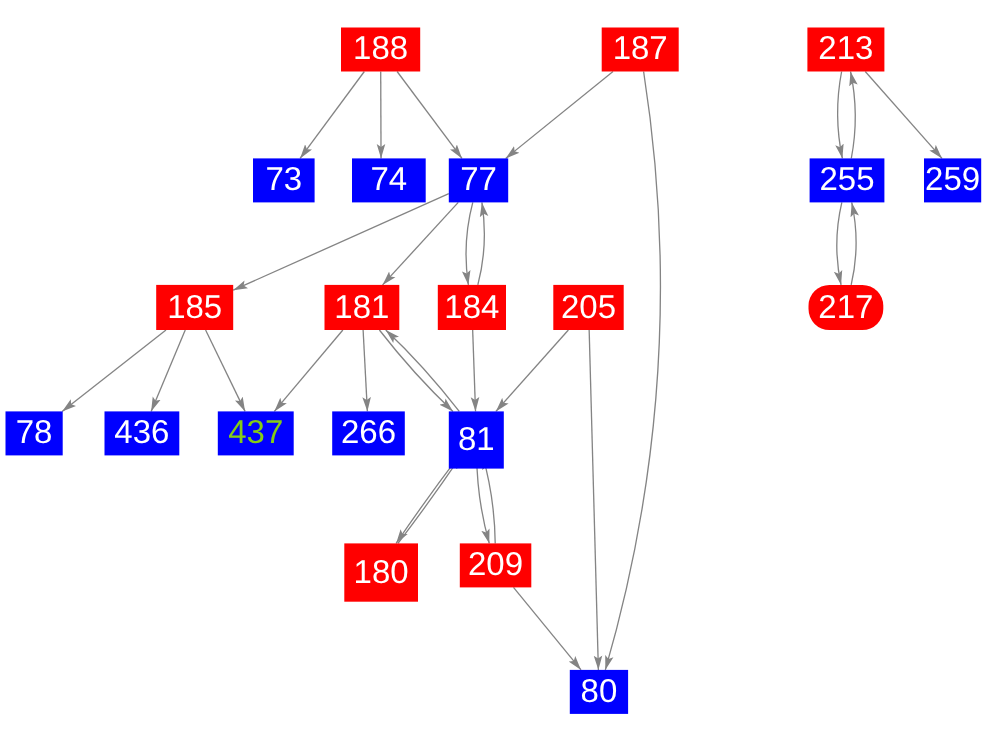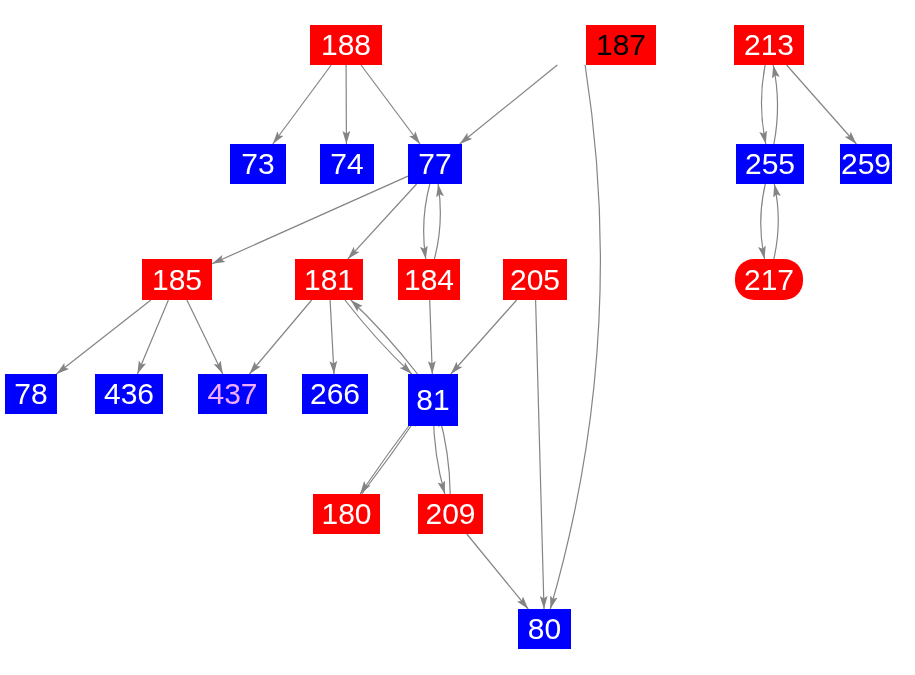--- a/index.html
+++ b/index.html
@@ -77,34 +77,34 @@
         <path d="M535.6,300.0 Q539.8,454.3 544.0,609.0" class="edge" stroke="#848484" marker-end="url(#arrow)"></path>
         <path d="M417.7,414.0 Q388.1,452.8 360.1,494.0" class="edge" stroke="#848484" marker-end="url(#arrow)"></path>
         <path d="M361.8,494.0 Q391.4,455.2 419.4,414.0" class="edge" stroke="#848484" marker-end="url(#arrow)"></path>
         <path d="M433.3,414.0 Q433.8,455.2 444.8,494.0" class="edge" stroke="#848484" marker-end="url(#arrow)"></path>
         <path d="M450.2,494.0 Q449.7,452.8 438.7,414.0" class="edge" stroke="#848484" marker-end="url(#arrow)"></path>
         <path d="M466.8,534.0 Q497.5,571.5 528.2,609.0" class="edge" stroke="#848484" marker-end="url(#arrow)"></path>
       </g>
   </svg>
   <div id="node-layer">
       <div class="node red" style="left: 310px; top: 25px; width: 72px; height: 40px; background: rgb(255, 0, 0); color: rgb(255, 255, 255);">188</div>
-      <div class="node red" style="left: 547px; top: 25px; width: 70px; height: 40px; background: rgb(255, 0, 0); color: #000000; margin-left: 39px;">187</div>
+      <div class="node red" style="left: 547px; top: 25px; width: 70px; height: 40px; background: rgb(255, 0, 0); color: #ffffff;">187</div>
       <div class="node red" style="left: 734px; top: 25px; width: 70px; height: 40px; background: rgb(255, 0, 0); color: rgb(255, 255, 255);">213</div>
       <div class="node blue" style="left: 230px; top: 144px; width: 56px; height: 40px; background: rgb(0, 0, 255); color: rgb(255, 255, 255);">73</div>
-      <div class="node blue" style="left: 320px; top: 144px; width: 54px; height: 40px; background: rgb(0, 0, 255); color: rgb(255, 255, 255); text-align: center;">74</div>
+      <div class="node blue" style="left: 320px; top: 144px; width: 67px; height: 40px; background: rgb(0, 0, 255); color: rgb(255, 255, 255); text-align: center;">74</div>
       <div class="node blue" style="left: 408px; top: 144px; width: 54px; height: 40px; background: rgb(0, 0, 255); color: rgb(255, 255, 255);">77</div>
       <div class="node blue" style="left: 736px; top: 144px; width: 68px; height: 40px; background: rgb(0, 0, 255); color: rgb(255, 255, 255);">255</div>
       <div class="node blue" style="left: 840px; top: 144px; width: 52px; height: 40px; background: rgb(0, 0, 255); color: rgb(255, 255, 255);">259</div>
       <div class="node red" style="left: 142px; top: 259px; width: 70px; height: 41px; background: rgb(255, 0, 0); color: rgb(255, 255, 255);">185</div>
       <div class="node red" style="left: 295px; top: 259px; width: 68px; height: 41px; background: rgb(255, 0, 0); color: rgb(255, 255, 255); text-align: right;">181</div>
       <div class="node red" style="left: 398px; top: 259px; width: 62px; height: 41px; background: rgb(255, 0, 0); color: rgb(255, 255, 255);">184</div>
       <div class="node red" style="left: 503px; top: 259px; width: 64px; height: 41px; background: rgb(255, 0, 0); color: rgb(255, 255, 255);">205</div>
       <div class="node red" style="left: 735px; top: 259px; width: 68px; height: 41px; background: rgb(255, 0, 0); color: rgb(255, 255, 255); border-radius: 19px;">217</div>
       <div class="node blue" style="left: 5px; top: 374px; width: 52px; height: 40px; background: rgb(0, 0, 255); color: rgb(255, 255, 255);">78</div>
       <div class="node blue" style="left: 95px; top: 374px; width: 68px; height: 40px; background: rgb(0, 0, 255); color: rgb(255, 255, 255);">436</div>
-      <div class="node blue" style="left: 198px; top: 374px; width: 69px; height: 40px; background: rgb(0, 0, 255); color: #f0abfc;">437</div>
+      <div class="node blue" style="left: 198px; top: 374px; width: 69px; height: 40px; background: rgb(0, 0, 255); color: #84cc16;">437</div>
       <div class="node blue" style="left: 302px; top: 374px; width: 66px; height: 40px; background: rgb(0, 0, 255); color: rgb(255, 255, 255);">266</div>
       <div class="node blue" style="left: 408px; top: 374px; width: 50px; height: 52px; background: rgb(0, 0, 255); color: rgb(255, 255, 255);">81</div>
-      <div class="node red" style="left: 313px; top: 494px; width: 67px; height: 40px; background: rgb(255, 0, 0); color: rgb(255, 255, 255);">180</div>
+      <div class="node red" style="left: 313px; top: 494px; width: 67px; height: 53px; background: rgb(255, 0, 0); color: rgb(255, 255, 255);">180</div>
       <div class="node red" style="left: 418px; top: 494px; width: 65px; height: 40px; background: rgb(255, 0, 0); color: rgb(255, 255, 255);">209</div>
       <div class="node blue" style="left: 518px; top: 609px; width: 53px; height: 40px; background: rgb(0, 0, 255); color: rgb(255, 255, 255);">80</div>
     </div>
 </div>
 
 </body></html>

